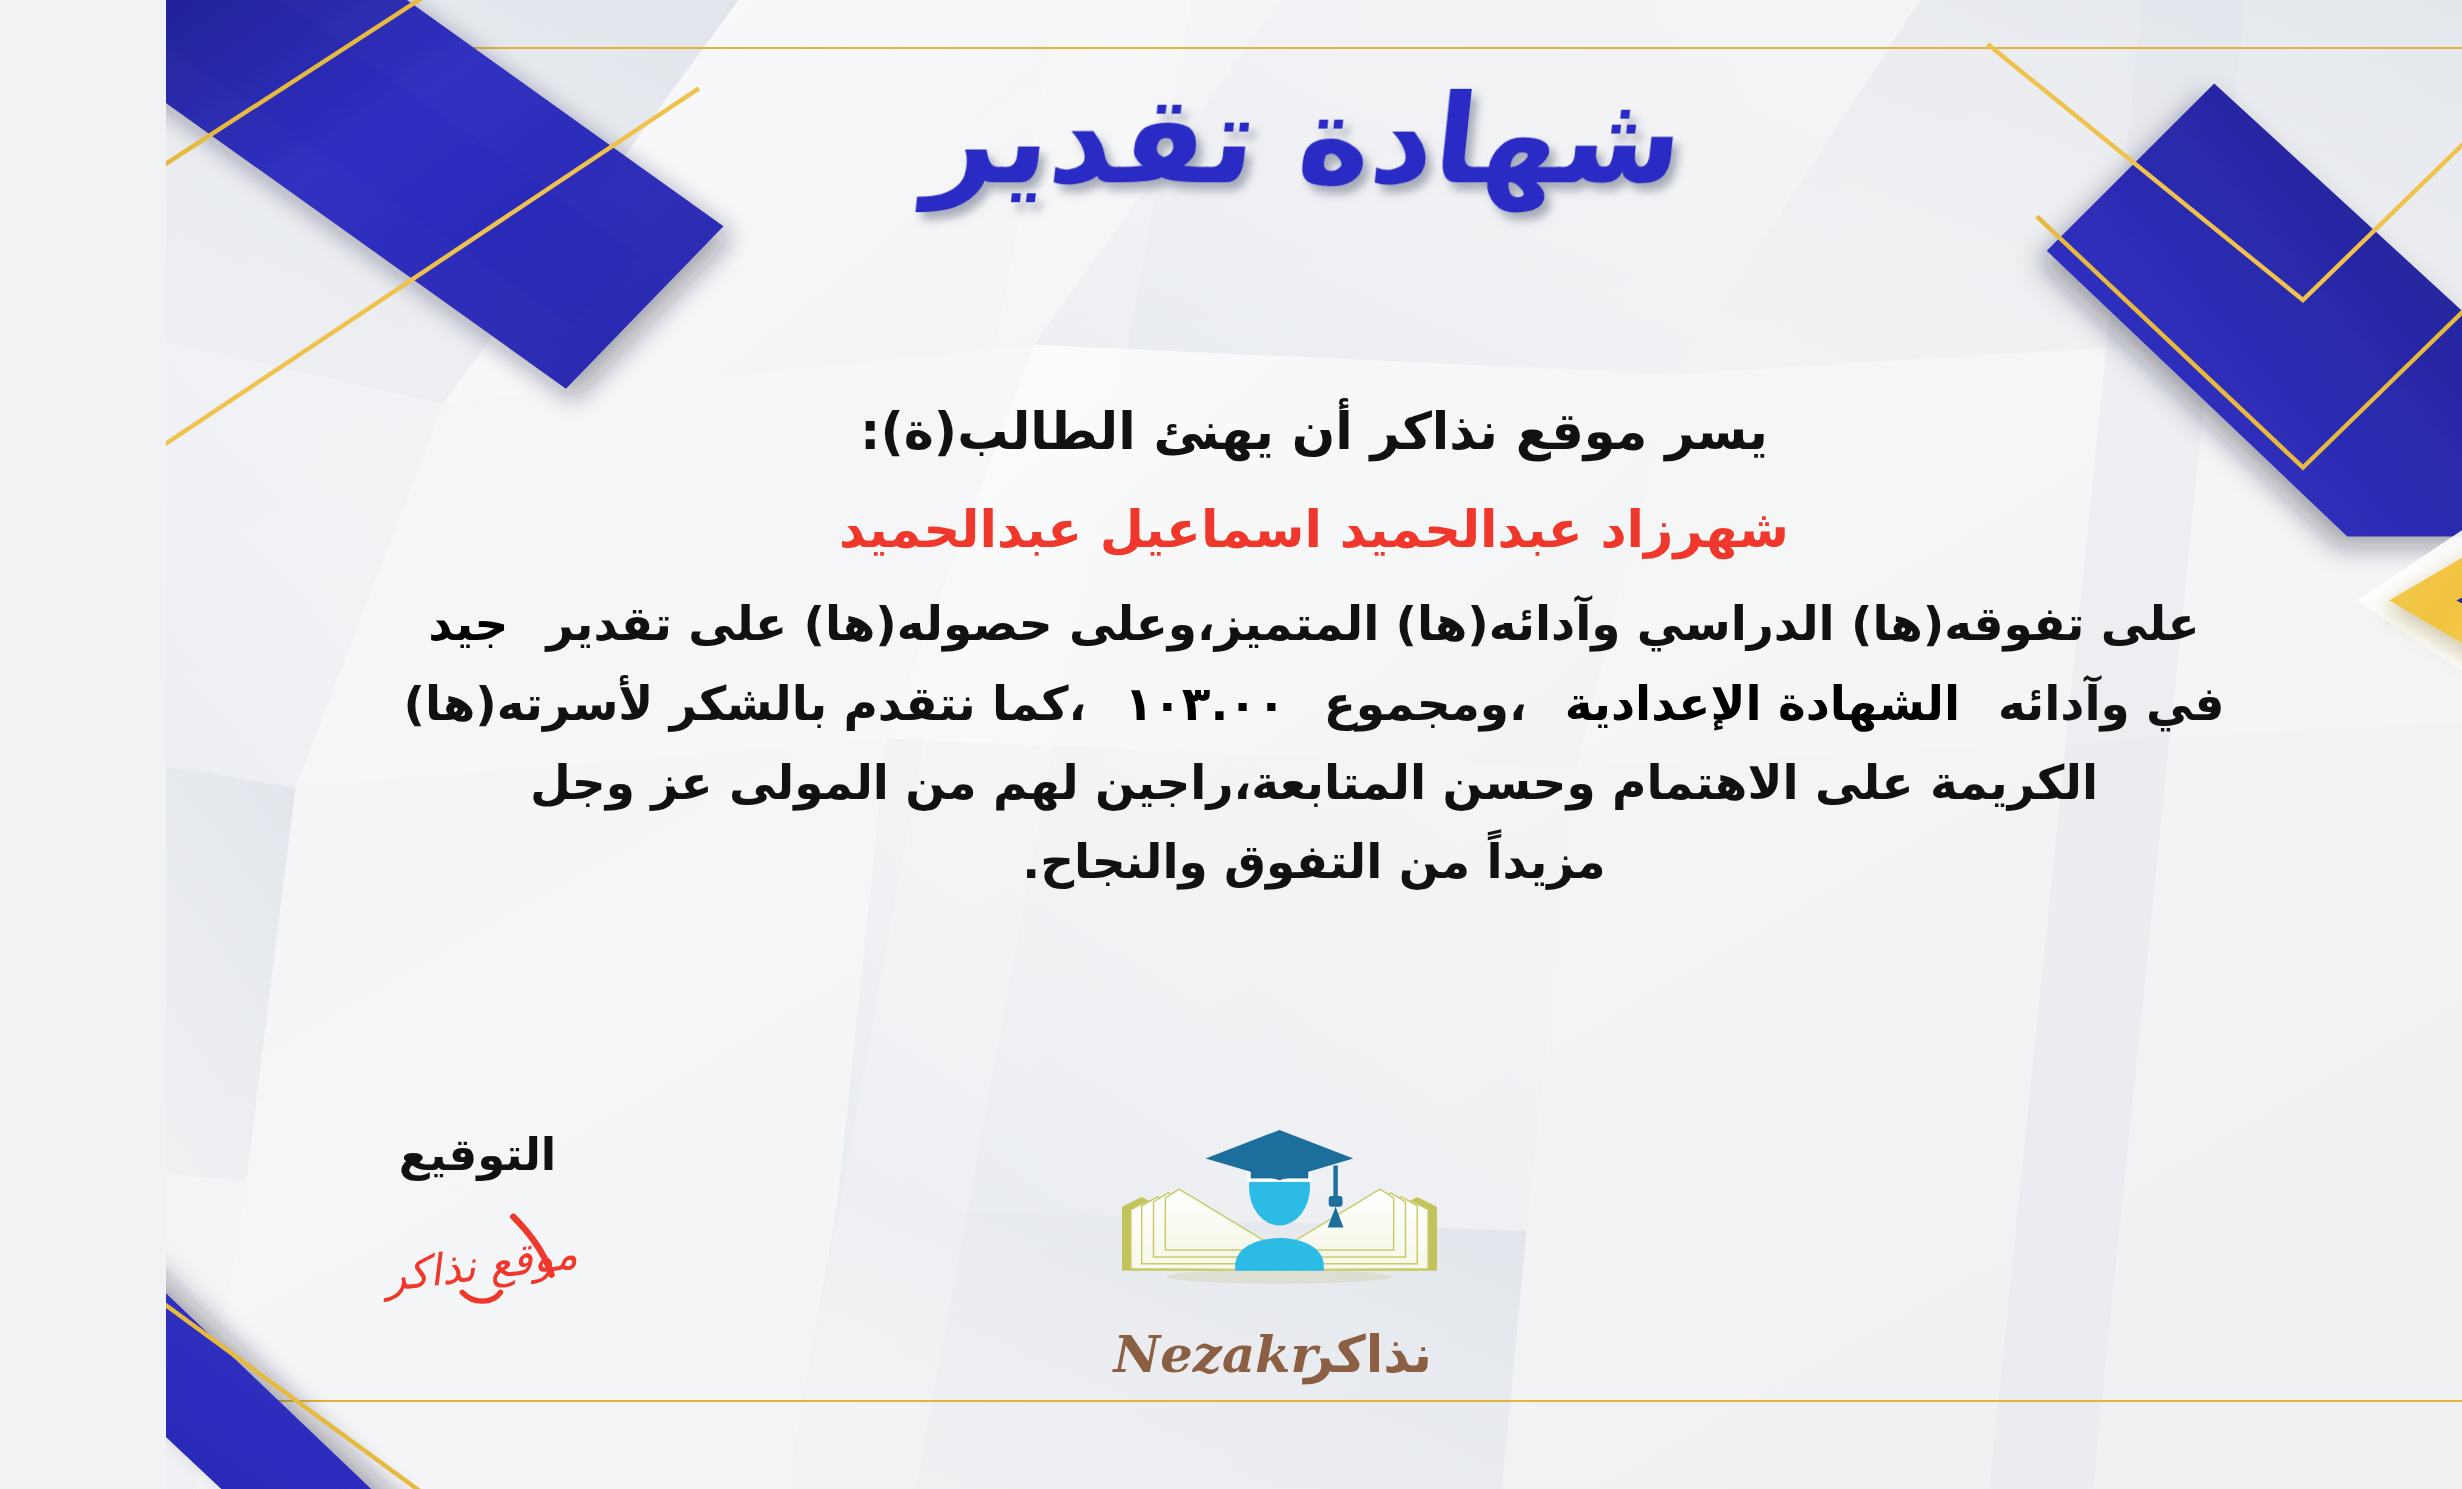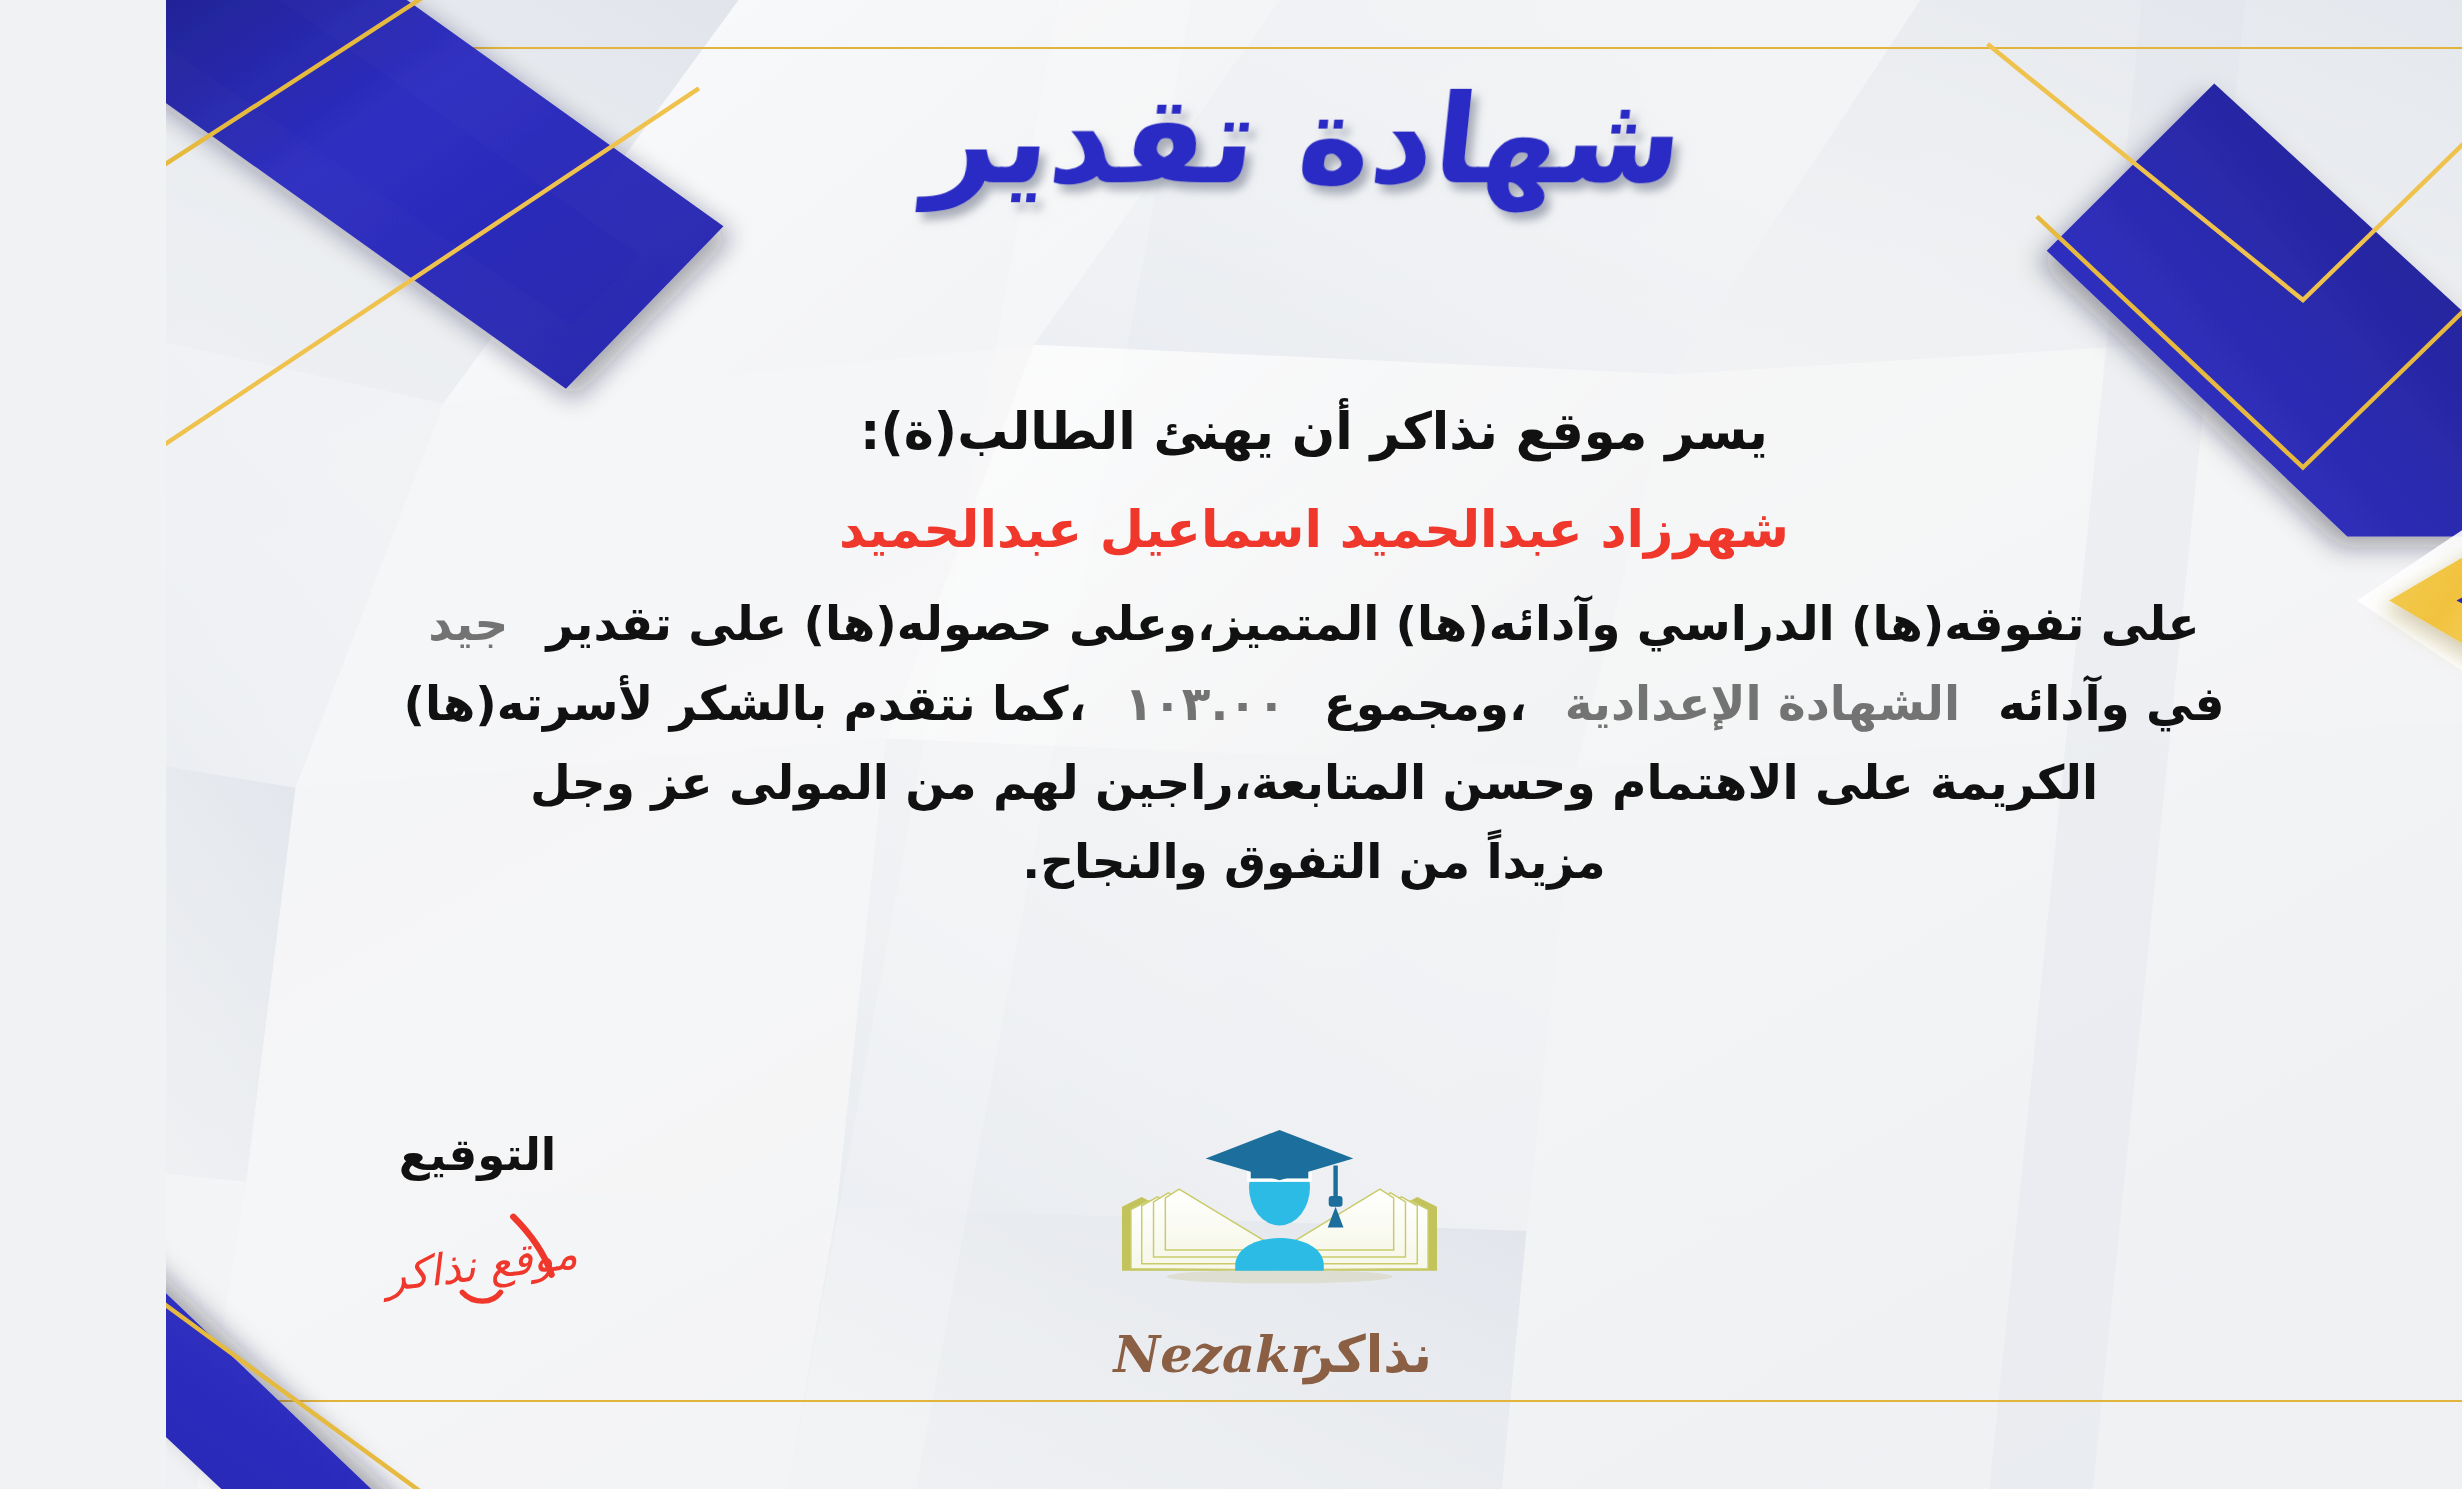--- a/index.html
+++ b/index.html
@@ -49,21 +49,21 @@
     margin:0 0 6.9px 0;
     font-weight:700;
     letter-spacing:0;
   }
   .l1{font-size:51px;margin-bottom:22.7px;}
   .l2{font-size:51px;color:#f0372b;margin-bottom:21.7px;font-weight:700;}
   .l3{font-size:47px;margin-bottom:9.8px;}
   .l4{font-size:47px;margin-bottom:9.8px;}
   .l5{font-size:47px;margin-bottom:9.8px;}
   .l6{font-size:47px;margin-bottom:0;}
-  .red{color:#737373;}
+  .red{color:#000000;}
   .gap{display:inline-block;width:38px;}
 
   
   .sig-block{
     position:absolute;
     left:305px;top:1128px;
     width:345px;text-align:center;
   }
   .sig-label{
     font-size:45px;font-weight:700;color:#111;

